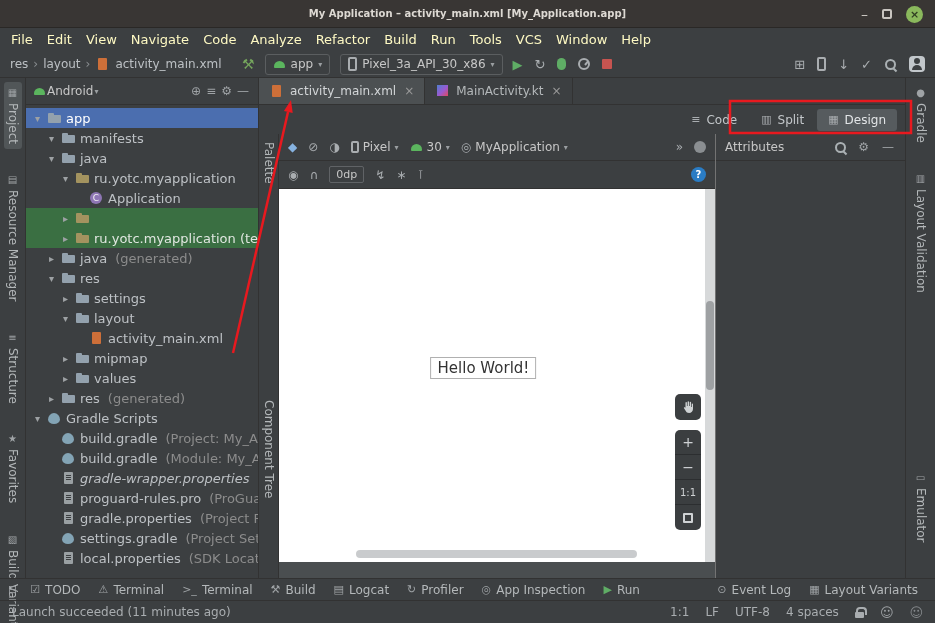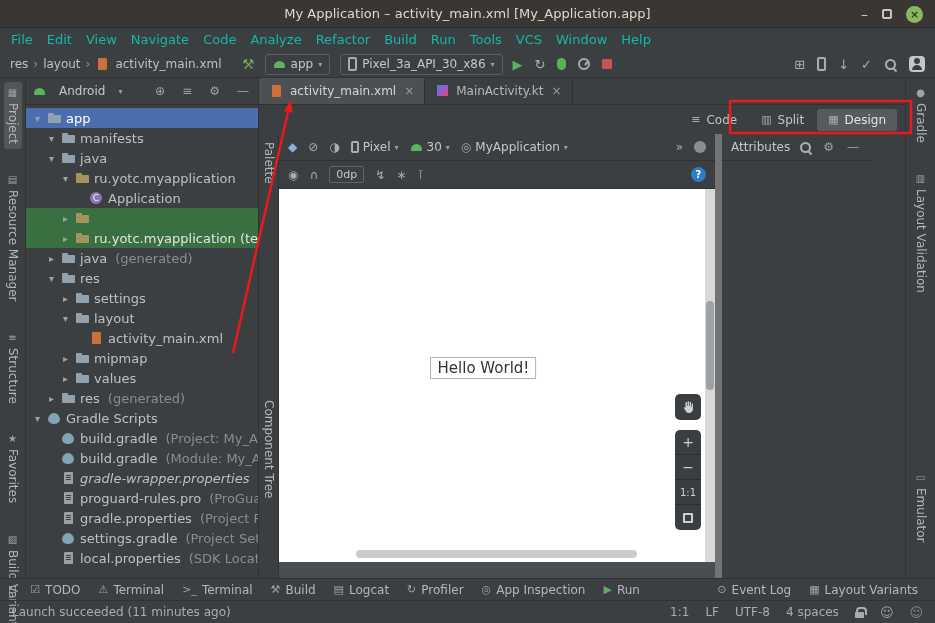--- a/index.html
+++ b/index.html
@@ -4,30 +4,30 @@
 <style>
   *{margin:0;padding:0;box-sizing:border-box}
   html,body{width:935px;height:623px;overflow:hidden;background:#3c3f41;
     font-family:"DejaVu Sans","Liberation Sans",sans-serif}
   #app{position:relative;width:935px;height:623px;display:flex;flex-direction:column;
     color:#bbb;font-size:12px}
 
   
   .titlebar{height:28px;background:#393634;border-bottom:1px solid #2a2826;
     display:flex;align-items:center;justify-content:center;position:relative;flex:none}
-  .title{font-size:13px;color:#ddd9d3;font-weight:normal}
+  .title{font-size:10px;color:#ddd9d3;font-weight:bold}
   .win-controls{position:absolute;right:12px;top:0;height:28px;display:flex;align-items:center;gap:14px}
   .win-min{color:#c9c5c0;font-size:14px;line-height:10px}
   .win-max{width:10px;height:10px;border:2px solid #c9c5c0;border-radius:2px;display:inline-block}
   .win-close{width:17px;height:17px;border-radius:50%;background:#8ab85c;color:#2f3d22;
     font-size:11px;font-weight:bold;display:flex;align-items:center;justify-content:center}
 
   
   .menubar{height:23px;display:flex;align-items:center;padding:0 4px;flex:none}
-  .menu-item{padding:0 7px;font-size:13px;color:#14b8a6;line-height:23px;cursor:default}
+  .menu-item{padding:0 7px;font-size:13px;color:#fef9c3;line-height:23px;cursor:default}
   .toolbar{height:27px;border-bottom:1px solid #323232;display:flex;align-items:center;
     padding:0 10px;gap:10px;flex:none}
   .breadcrumbs{display:flex;align-items:center;gap:5px;width:222px;flex:none;overflow:hidden;white-space:nowrap}
   .crumb{color:#bcc0c4}
   .crumb-sep{color:#8a8e91}
   .combo-box{display:flex;align-items:center;gap:5px;border:1px solid #5b5e60;border-radius:3px;
     padding:1px 7px;height:21px;color:#c7c7c7;white-space:nowrap}
   .tb-group{display:flex;align-items:center;gap:12px}
   .tb-ic{font-size:13px;color:#a9adb0;line-height:1}
   .tb-ic.hammer{color:#76a75d;font-size:14px}
@@ -43,21 +43,21 @@
   .strip.right{width:30px;border-left:1px solid #323232}
   .strip-item{display:flex;flex-direction:column;align-items:center;gap:5px;padding:5px 2px;border-radius:3px}
   .strip-item.active{background:#515658}
   .strip-item.push-bottom{margin-top:auto;margin-bottom:26px}
   .strip-ic{font-size:10px;color:#9fa3a6}
   .strip-label{writing-mode:vertical-rl;font-size:12px;color:#b4b8ba;white-space:nowrap}
 
   
   .project{width:233px;border-right:1px solid #323232;display:flex;flex-direction:column;
     overflow:hidden;flex:none}
-  .project-header{height:27px;flex:none;display:flex;align-items:center;gap:13px;padding:0 7px;
+  .project-header{height:27px;flex:none;display:flex;align-items:center;gap:1px;padding:0 7px;
     border-bottom:1px solid #323232}
   .ph-label{color:#c7c7c7}
   .ph-spacer{flex:1}
   .ph-ic{font-size:12px;color:#9fa3a6;padding:0 2px}
   .tree{flex:1;overflow:hidden;padding-top:3px}
   .tree-row{height:20px;display:flex;align-items:center;gap:4px;white-space:nowrap;
     font-size:13px;color:#bdc1c5;overflow:hidden}
   .tree-row .chev{width:11px;flex:none;text-align:center;color:#9da1a4;font-size:10px}
   .ts{color:#8c8c8c;margin-left:4px}
   .bg-selected{background:#4b6eaf;color:#fff}
@@ -128,21 +128,21 @@
   .pan-btn{width:26px;height:26px;background:#3b3e40;border-radius:5px;margin-bottom:10px;
     display:flex;align-items:center;justify-content:center}
   .zgroup{border-radius:5px;overflow:hidden;display:flex;flex-direction:column}
   .zbtn{width:26px;height:25px;background:#3b3e40;color:#cfd2d4;font-size:14px;
     display:flex;align-items:center;justify-content:center;border-bottom:1px solid #2c2e30}
   .zbtn:last-child{border-bottom:none}
   .zbtn.ratio{font-size:10px}
   .fit-ic{width:10px;height:10px;border:2px solid #cfd2d4;border-radius:1px;display:inline-block}
 
   
-  .attrs{width:190px;flex:none;border-left:7px solid #737373;display:flex;flex-direction:row}
+  .attrs{width:190px;flex:none;border-left:1px solid #737373;display:flex;flex-direction:column}
   .attrs-header{height:27px;flex:none;display:flex;align-items:center;gap:9px;padding:0 9px;
     border-bottom:1px solid #323232}
   .attrs-title{flex:1;color:#c7c7c7}
   .attrs-body{flex:1}
 
   
   .toolwin-bar{height:22px;flex:none;border-top:1px solid #323232;display:flex;align-items:center;
     padding:0 8px;gap:4px}
   .twb-group{display:flex;align-items:center;height:100%}
   .twb-group.right{margin-left:auto}

